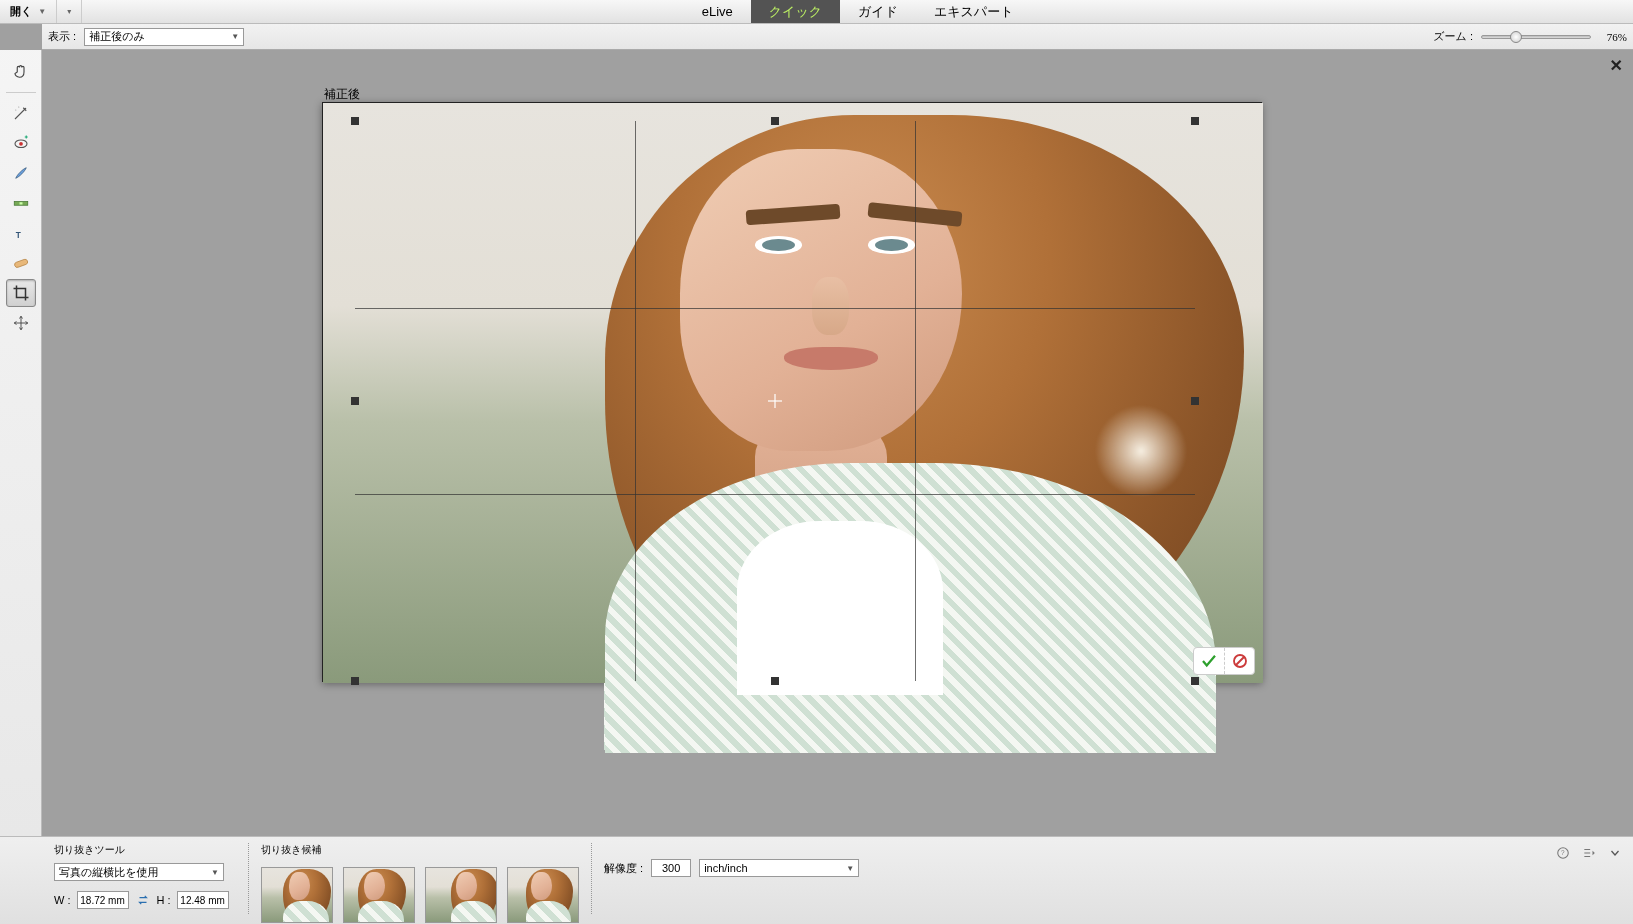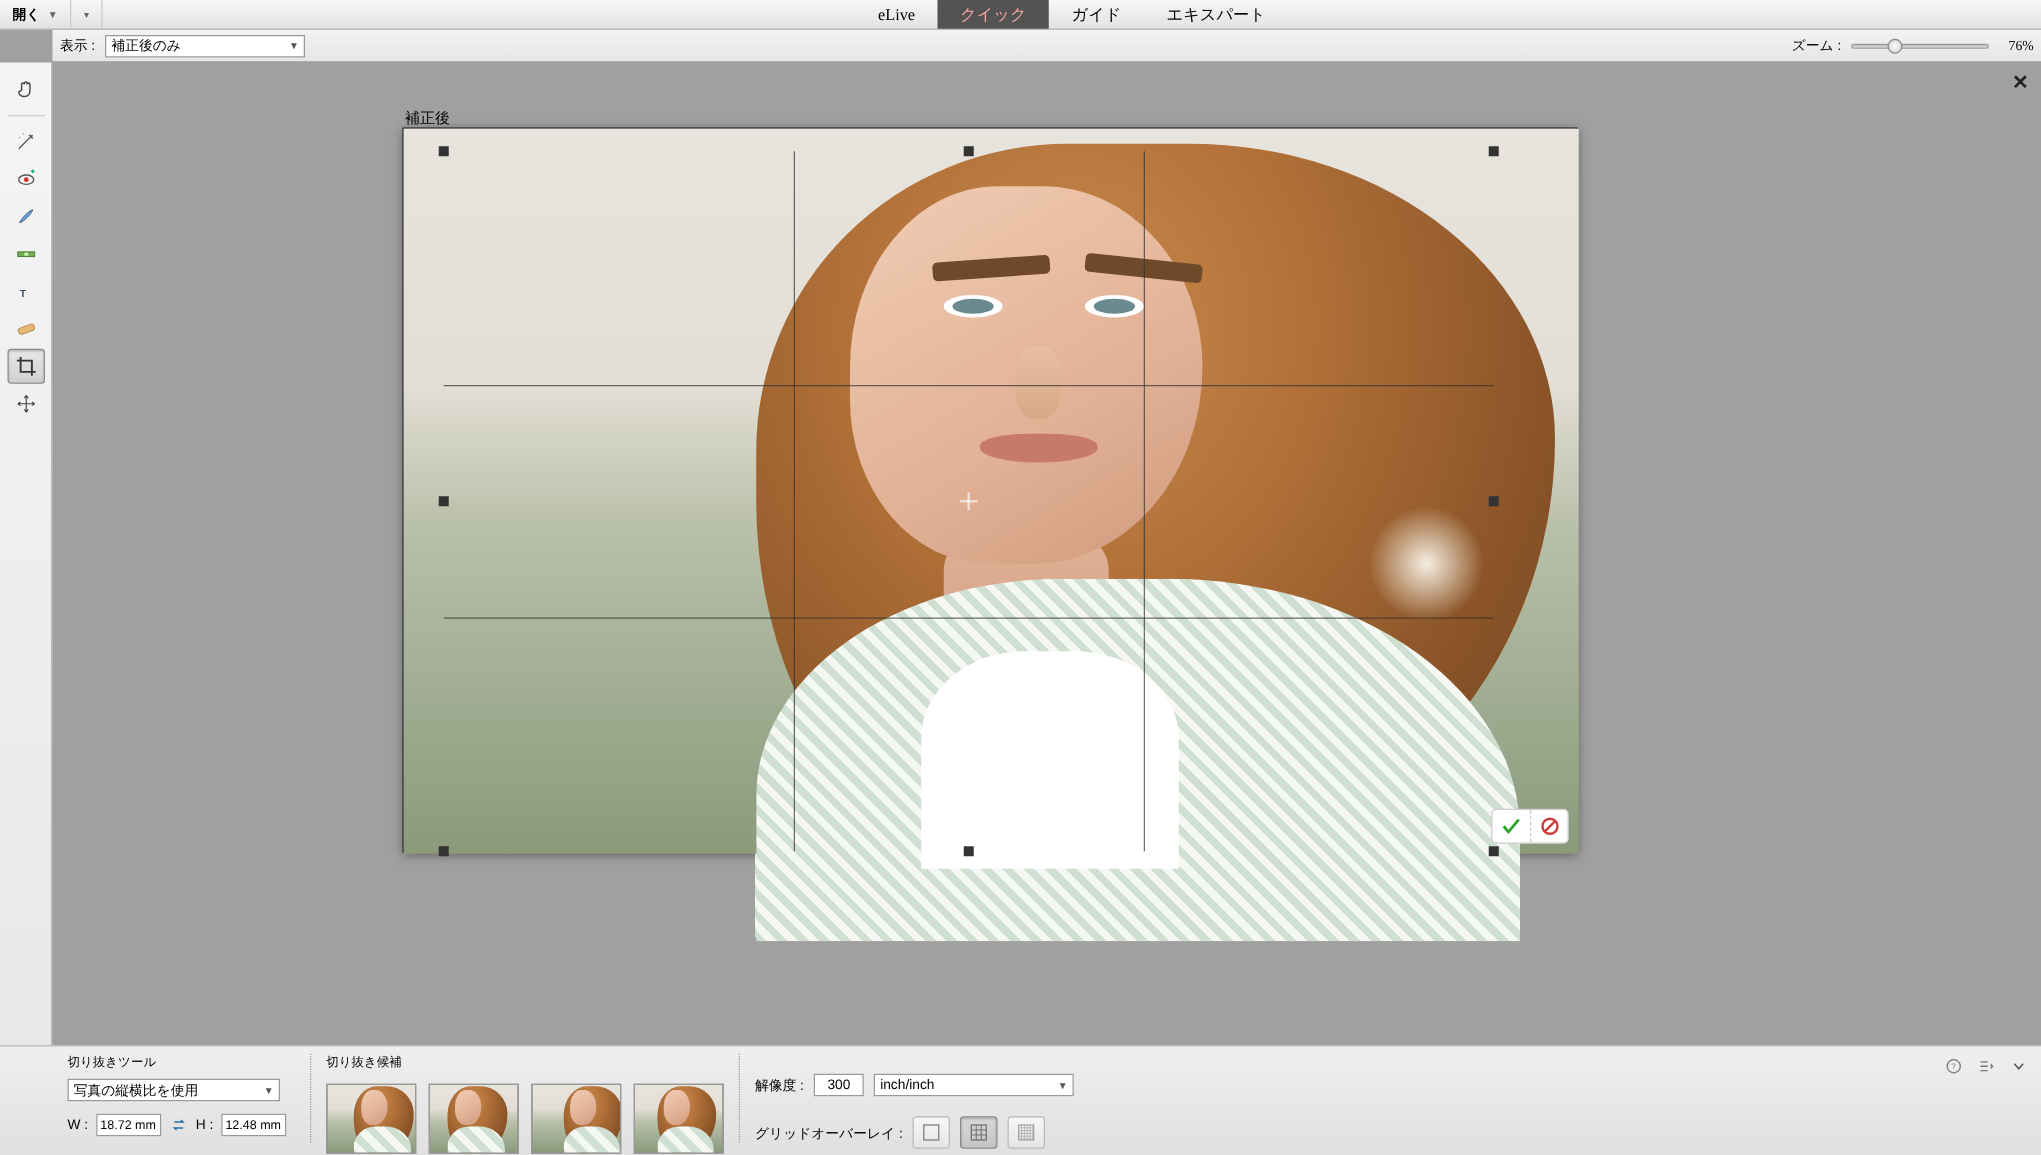--- a/index.html
+++ b/index.html
@@ -6,22 +6,22 @@
 html, body { width: 100%; height: 100%; background: #a0a0a0; overflow: hidden; }
 .app { display: flex; flex-direction: column; height: 100%; }
 
 
 .topbar { height: 24px; background: linear-gradient(#f7f7f7,#e2e2e2); border-bottom: 1px solid #bbb; display: flex; align-items: stretch; }
 .open-btn { display: flex; align-items: center; gap: 6px; padding: 0 10px; font-weight: bold; font-size: 13px; border-right: 1px solid #ccc; }
 .open-btn .arrow { font-size: 8px; color: #666; }
 .open-dd { display: flex; align-items: center; padding: 0 10px; color: #666; border-right: 1px solid #ccc; font-size: 8px; }
 .topbar .spacer { flex: 1; }
 .mode-tabs { display: flex; align-items: stretch; }
-.mode-tab { display: flex; align-items: center; padding: 0 18px; font-size: 13px; cursor: pointer; font-family: Liberation Serif, serif; }
-.mode-tab.active { background: #535353; color: #fca5a5; }
+.mode-tab { display: flex; align-items: center; padding: 0 18px; font-size: 13px; cursor: pointer; }
+.mode-tab.active { background: #535353; color: #bef264; }
 
 
 .subbar { height: 26px; background: linear-gradient(#f2f2f2,#e6e6e6); border-bottom: 1px solid #aaa; display: flex; align-items: center; padding: 0 6px; margin-left: 42px; }
 .subbar .label { margin-right: 8px; }
 .dropdown { display: inline-flex; align-items: center; justify-content: space-between; background: #fff; border: 1px solid #999; height: 18px; padding: 0 4px; min-width: 160px; gap: 28px; }
 .dropdown .tri { font-size: 8px; color: #555; }
 .subbar .right { margin-left: auto; display: flex; align-items: center; gap: 8px; }
 .slider-track { width: 110px; height: 4px; background: linear-gradient(#bbb,#ddd); border: 1px solid #999; border-radius: 2px; position: relative; }
 .slider-thumb { position: absolute; top: -5px; width: 12px; height: 12px; background: radial-gradient(#fff,#ccc); border: 1px solid #888; border-radius: 50%; }
 .zoom-val { min-width: 28px; text-align: right; font-family: Liberation Serif, serif; }
@@ -330,40 +330,20 @@
 
     <div class="grp" style="padding-top:16px;">
       <div class="res-row">
         <span>解像度 :</span>
         <input class="res-input" value="300" style="">
         <div class="dropdown res-dd">
           <span>inch/inch</span>
           <span class="tri">▼</span>
         </div>
       </div>
-      <div class="overlay-row">
-        <span>グリッドオーバーレイ :</span>
-        <div class="ov-btn">
-          <svg width="18" height="18" viewBox="0 0 24 24">
-              <rect x="4" y="4" width="16" height="16" fill="none" stroke="#888" stroke-width="1.5"></rect>
-            </svg>
-        </div>
-        <div class="ov-btn active">
-          <svg width="18" height="18" viewBox="0 0 24 24">
-              <rect x="4" y="4" width="16" height="16" fill="none" stroke="#666" stroke-width="1.2"></rect>
-              <path d="M9.3 4v16M14.6 4v16M4 9.3h16M4 14.6h16" stroke="#666" stroke-width="1"></path>
-            </svg>
-        </div>
-        <div class="ov-btn">
-          <svg width="18" height="18" viewBox="0 0 24 24">
-              <rect x="4" y="4" width="16" height="16" fill="none" stroke="#888" stroke-width="1"></rect>
-              <path d="M7 4v16M10 4v16M13 4v16M16 4v16M19 4v16M4 7h16M4 10h16M4 13h16M4 16h16M4 19h16" stroke="#aaa" stroke-width="0.8"></path>
-            </svg>
-        </div>
-      </div>
     </div>
 
     <div class="bottom-right-icons">
       <div class="bri">
         <svg width="14" height="14" viewBox="0 0 24 24">
             <circle cx="12" cy="12" r="9" fill="none" stroke="#777" stroke-width="1.8"></circle>
             <text x="8.5" y="16" font-size="12" fill="#777">?</text>
           </svg>
       </div>
       <div class="bri">

